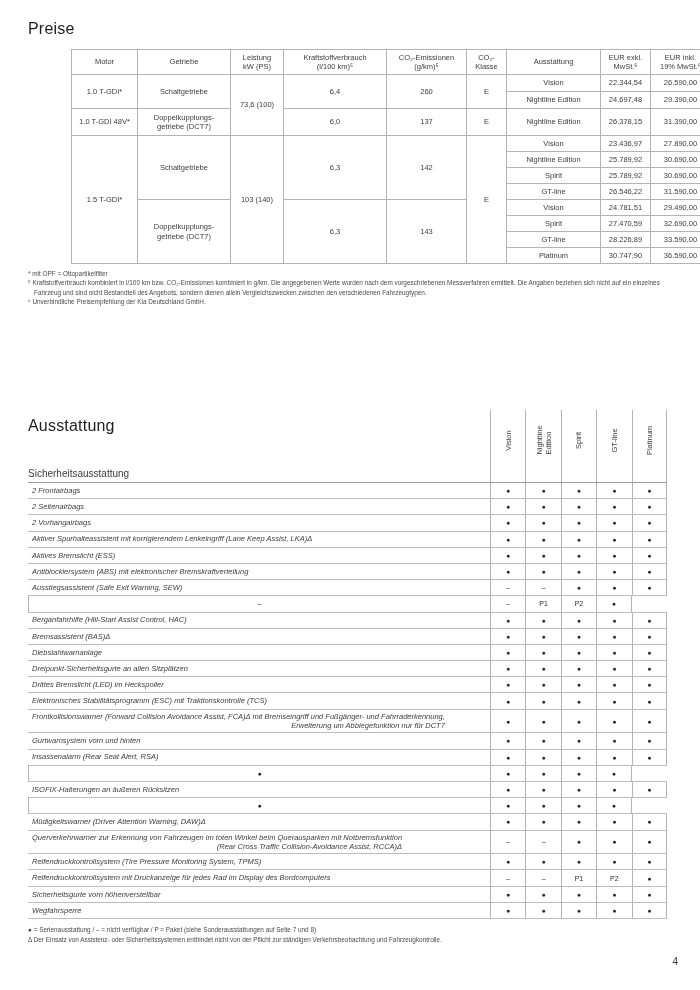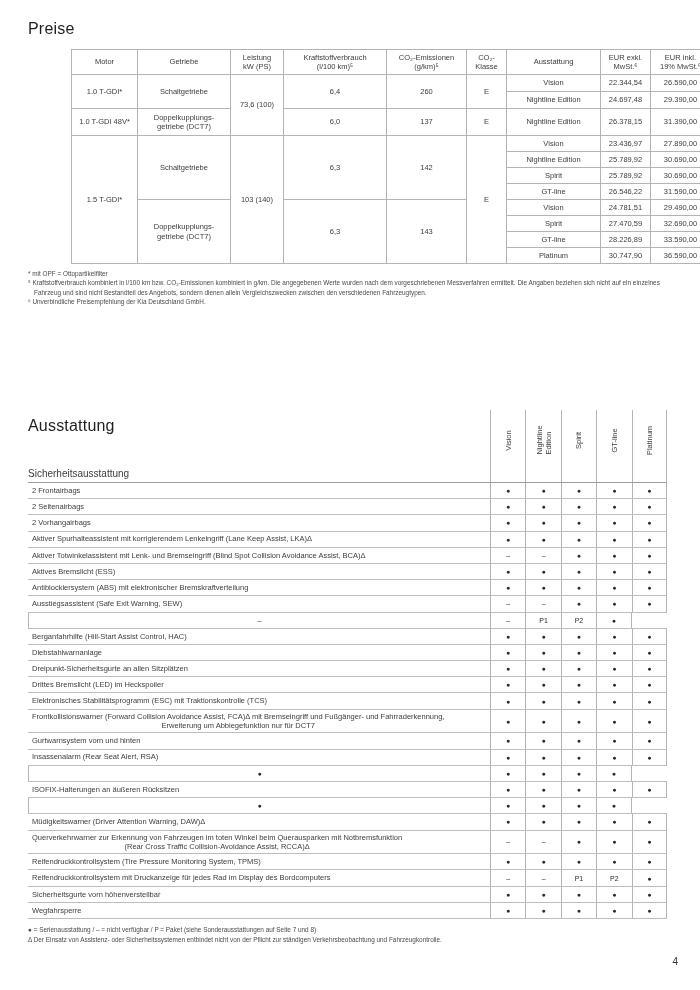--- a/index.html
+++ b/index.html
@@ -44,22 +44,22 @@
     display:block; transform:rotate(-90deg); white-space:pre-line;
     font-size:7.5px; line-height:1.2; text-align:left; color:#3c3c3c; margin-bottom:12px;
   }
 
   .eq-table { width:639px; border-top:0; }
   .eq-row {
     display:grid; grid-template-columns:462px repeat(5, 35.4px);
     border-bottom:1px solid #bdbdbd; min-height:16.2px; box-sizing:border-box;
   }
   .eq-label {
-    display:flex; align-items:center; text-align:center;
-    font-size:7.5px; line-height:1.25; padding:2px 6px 2px 4px; white-space:pre-line;
+    display:flex; align-items:center; text-align:right;
+    font-size:7.5px; line-height:1.25; padding:2px 6px 2px 4px; white-space:pre-line;font-style:italic;
   }
   .eq-mark {
     box-sizing:border-box; border-left:1px solid #b3b3b3;
     display:flex; align-items:center; justify-content:center; font-size:7px; color:#2a2a2a;
   }
   .eq-mark:last-child { border-right:1px solid #b3b3b3; }
 
   .legend { margin-top:6px; font-size:6.4px; line-height:1.5; color:#4a4a4a; }
   .assist-note { font-size:6.4px; line-height:1.5; color:#4a4a4a; padding-left:6px; text-indent:-6px; }
 
@@ -239,28 +239,20 @@
       </div>
       <div class="eq-row">
         <div class="eq-label">Aktiver Spurhalteassistent mit korrigierendem Lenkeingriff (Lane Keep Assist, LKA)Δ</div>
         <div class="eq-mark">●</div>
         <div class="eq-mark">●</div>
         <div class="eq-mark">●</div>
         <div class="eq-mark">●</div>
         <div class="eq-mark">●</div>
       </div>
       <div class="eq-row">
-        <div class="eq-label">Aktiver Totwinkelassistent mit Lenk- und Bremseingriff (Blind Spot Collision Avoidance Assist, BCA)Δ</div>
-        <div class="eq-mark">–</div>
-        <div class="eq-mark">–</div>
-        <div class="eq-mark">●</div>
-        <div class="eq-mark">●</div>
-        <div class="eq-mark">●</div>
-      </div>
-      <div class="eq-row">
         <div class="eq-label">Aktives Bremslicht (ESS)</div>
         <div class="eq-mark">●</div>
         <div class="eq-mark">●</div>
         <div class="eq-mark">●</div>
         <div class="eq-mark">●</div>
         <div class="eq-mark">●</div>
       </div>
       <div class="eq-row">
         <div class="eq-label">Antiblockiersystem (ABS) mit elektronischer Bremskraftverteilung</div>
         <div class="eq-mark">●</div>
@@ -279,20 +271,28 @@
       </div>
       <div class="eq-row">
         <div class="eq-mark">–</div>
         <div class="eq-mark">–</div>
         <div class="eq-mark">P1</div>
         <div class="eq-mark">P2</div>
         <div class="eq-mark">●</div>
       </div>
       <div class="eq-row">
         <div class="eq-label">Berganfahrhilfe (Hill-Start Assist Control, HAC)</div>
+        <div class="eq-mark">●</div>
+        <div class="eq-mark">●</div>
+        <div class="eq-mark">●</div>
+        <div class="eq-mark">●</div>
+        <div class="eq-mark">●</div>
+      </div>
+      <div class="eq-row">
+        <div class="eq-label">Bremsassistent (BAS)Δ</div>
         <div class="eq-mark">●</div>
         <div class="eq-mark">●</div>
         <div class="eq-mark">●</div>
         <div class="eq-mark">●</div>
         <div class="eq-mark">●</div>
       </div>
       <div class="eq-row">
         <div class="eq-label">Diebstahlwarnanlage</div>
         <div class="eq-mark">●</div>
         <div class="eq-mark">●</div>

